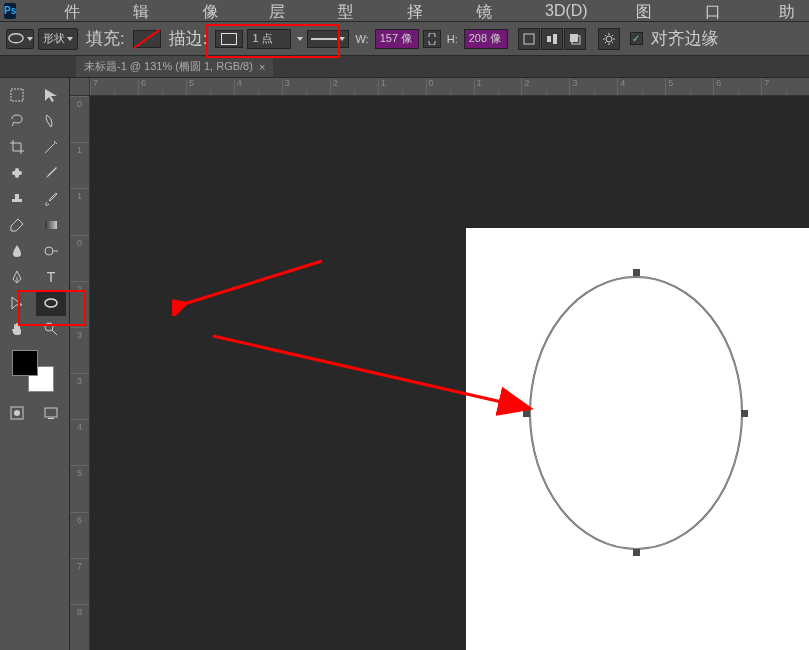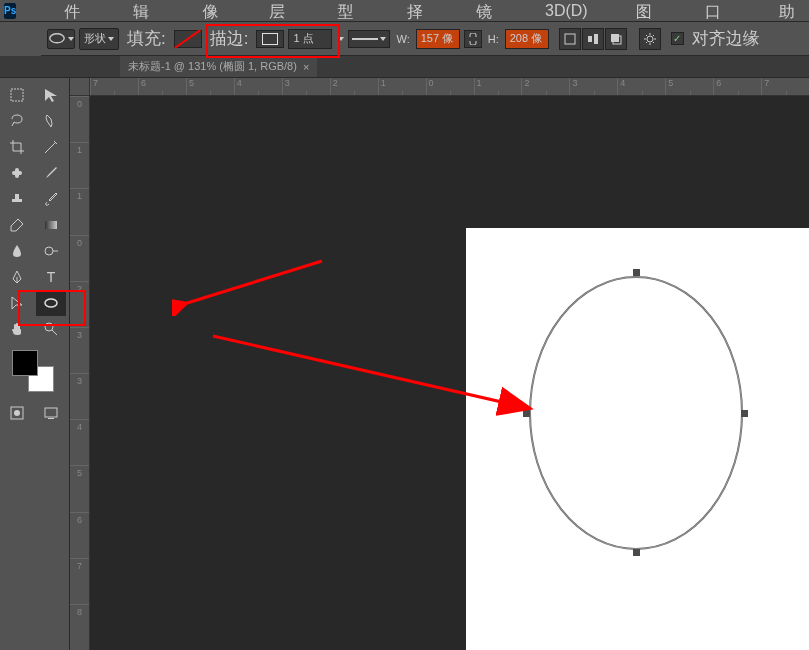--- a/index.html
+++ b/index.html
@@ -1,42 +1,42 @@
 <!DOCTYPE html>
 <html><head>
 <meta charset="utf-8">
 <style>
 * { margin: 0; padding: 0; box-sizing: border-box; font-family: "Microsoft YaHei", Arial, sans-serif; }
 body { background: #535353; color: #ccc; font-size: 11px; width: 809px; height: 650px; overflow: hidden; position: relative; }
 .menubar { background: #535353; height: 22px; display: flex; align-items: center; padding-left: 4px; border-bottom: 1px solid #282828; gap: 32px; }
 .ps-logo { width: 20px; height: 16px; background: #001e36; color: #31a8ff; font-weight: bold; font-size: 10px; display: flex; align-items: center; justify-content: center; border-radius: 2px; margin-right: 8px; }
 .menu-item { padding: 2px 8px; cursor: pointer; font-size: 16px; }
-.optionsbar { background: #535353; height: 34px; display: flex; align-items: center; padding: 0 6px; border-bottom: 1px solid #282828; gap: 4px; position: relative; margin-left: 41px; }
+.optionsbar { background: #535353; height: 34px; display: flex; align-items: center; padding: 0 6px; border-bottom: 1px solid #282828; gap: 4px; position: relative; }
 .tool-icon { width: 28px; height: 20px; background: #3a3a3a; border: 1px solid #222; border-radius: 2px; display: flex; align-items: center; justify-content: center; }
 .caret-down { width: 0; height: 0; border-left: 3px solid transparent; border-right: 3px solid transparent; border-top: 4px solid #ccc; margin-left: 2px; }
 .mode-select { background: #3a3a3a; border: 1px solid #222; height: 22px; display: flex; align-items: center; padding: 0 4px; border-radius: 2px; }
 .label { margin: 0 4px; font-size: 17px; }
 .swatch { width: 28px; height: 18px; border: 1px solid #222; background: #3a3a3a; display: inline-flex; align-items: center; justify-content: center; position: relative; }
 .swatch-none::before { content: ""; position: absolute; width: 120%; height: 2px; background: red; transform: rotate(-35deg); }
 .swatch-stroke { background: #3a3a3a; }
 .swatch-stroke::after { content: ""; width: 14px; height: 10px; border: 1px solid #e0e0e0; }
 .stroke-input { background: #3a3a3a; border: 1px solid #222; height: 20px; width: 44px; color: #ccc; font-size: 11px; padding: 0 4px; }
 .stroke-style { width: 42px; height: 18px; background: #3a3a3a; border: 1px solid #222; display: flex; align-items: center; justify-content: center; }
 .stroke-line { width: 26px; height: 2px; background: #ccc; }
 .dim-label { font-size: 11px; margin: 0 2px; }
-.dim-input { background: #c2410c; border: 1px solid #222; width: 44px; height: 20px; color: #ccc; font-size: 11px; padding: 0 4px; }
+.dim-input { background: #701a75; border: 1px solid #222; width: 44px; height: 20px; color: #ccc; font-size: 11px; padding: 0 4px; }
 .link-icon { width: 18px; height: 18px; display: flex; align-items: center; justify-content: center; background: #3a3a3a; border: 1px solid #222; }
 .align-group { display: flex; gap: 1px; margin-left: 6px; }
 .align-btn { width: 22px; height: 22px; background: #3a3a3a; border: 1px solid #222; display: flex; align-items: center; justify-content: center; }
 .gear-btn { width: 22px; height: 22px; background: #3a3a3a; border: 1px solid #222; display: flex; align-items: center; justify-content: center; margin-left: 8px; }
 .checkbox { width: 13px; height: 13px; background: #3a3a3a; border: 1px solid #222; display: inline-flex; align-items: center; justify-content: center; margin-left: 6px; }
 .checkmark { color: #8c8; font-size: 10px; }
 .highlight1 { position: absolute; border: 2px solid #f00; left: 206px; top: 24px; width: 134px; height: 34px; pointer-events: none; z-index: 100; }
 .highlight2 { position: absolute; border: 2px solid #f00; left: 18px; top: 290px; width: 68px; height: 36px; pointer-events: none; z-index: 100; }
-.tabbar { background: #3a3a3a; height: 22px; display: flex; align-items: center; padding-left: 120px; font-size: 11px; color: #aaa; border-bottom: 1px solid #282828; }
+.tabbar { background: #3a3a3a; height: 22px; display: flex; align-items: center; padding-left: 76px; font-size: 11px; color: #aaa; border-bottom: 1px solid #282828; }
 .tab { background: #474747; padding: 3px 8px; display: flex; align-items: center; gap: 6px; }
 .tab-close { font-size: 11px; }
 .workspace { display: flex; height: calc(100% - 78px); }
 .toolbox { width: 70px; background: #535353; border-right: 1px solid #282828; display: flex; flex-direction: column; padding-top: 4px; }
 .tool-row { display: flex; height: 26px; }
 .tool-cell { width: 30px; height: 26px; display: flex; align-items: center; justify-content: center; cursor: pointer; margin: 0 2px; }
 .tool-cell.active { background: #2a2a2a; }
 .tool-cell svg { width: 16px; height: 16px; }
 .fg-bg { position: relative; width: 42px; height: 42px; margin: 8px 0 0 12px; }
 .fg-sw { position: absolute; width: 26px; height: 26px; background: #000; border: 1px solid #888; top: 0; left: 0; }

